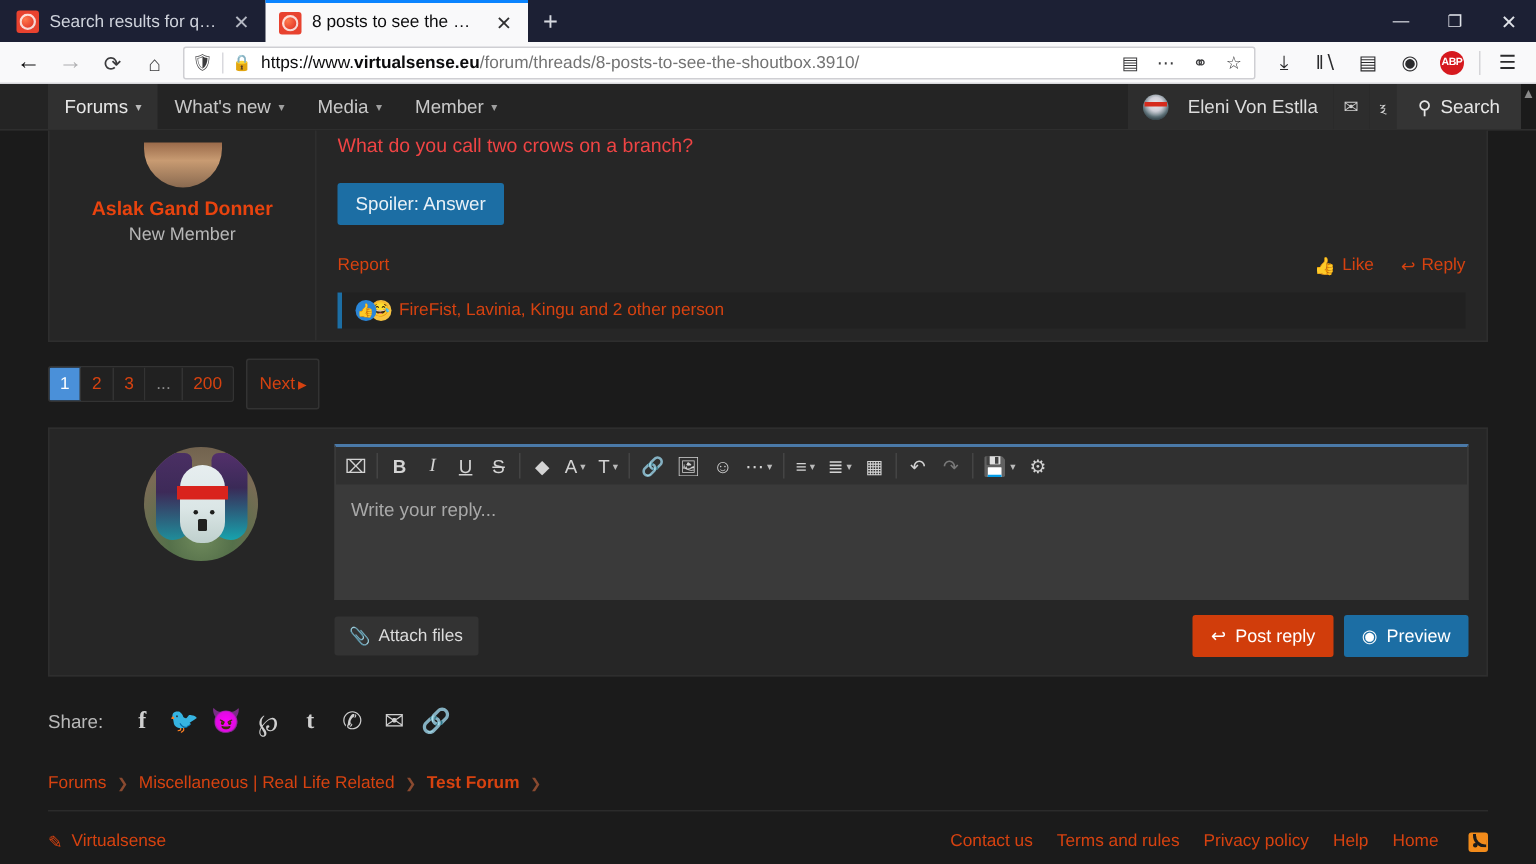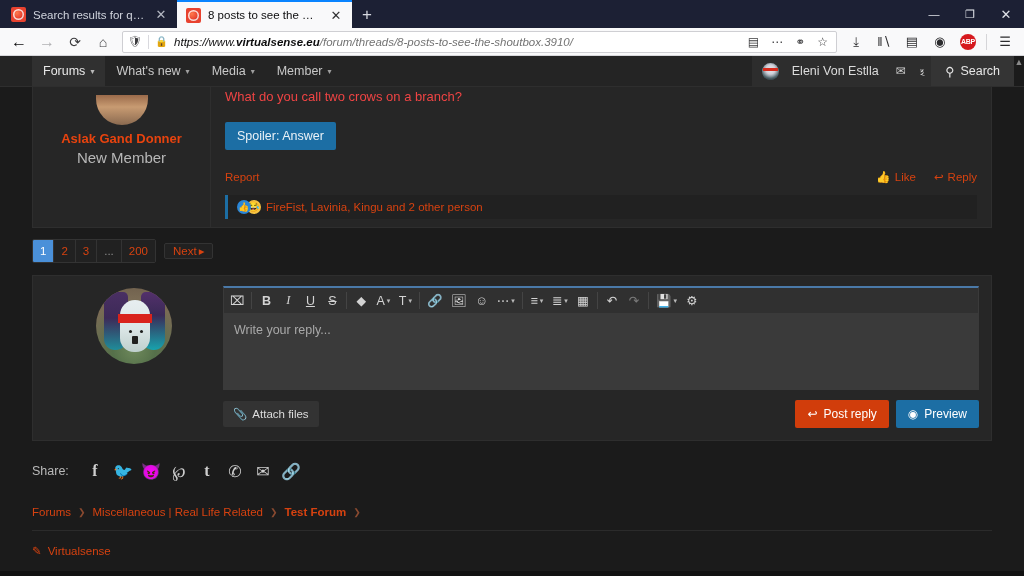--- a/index.html
+++ b/index.html
@@ -70,21 +70,21 @@
   .navbtn.back { color: #0c0c0d; font-size: 16px; }
   .navbtn.fwd { color: #b1b1b3; font-size: 16px; }
   .urlbar {
     flex: 1 1 auto; height: 22px; background: #fff; border: 1px solid #cfcfd3;
     border-radius: 2px; display: flex; align-items: center; gap: 6px;
     padding: 0 5px; margin: 0 4px; font-size: 11.5px; color: #737373;
   }
   .urlbar .shield { color: #3b3b3d; font-size: 11px; }
   .urlbar .divider { width:1px; height:14px; background:#d9d9de; }
   .urlbar .lock { color: #2b2b2d; font-size: 10.5px; }
-  .urlbar .urltext { flex: 1 1 auto; white-space: nowrap; overflow: hidden; font-style: italic; }
+  .urlbar .urltext { flex: 1 1 auto; white-space: nowrap; overflow: hidden; }
   .urlbar .urltext b { color: #0c0c0d; font-weight: 700; }
   .urlbar .urltext .host-pre { color: #0c0c0d; }
   .urlbar .reader, .urlbar .dots, .urlbar .pocket, .urlbar .star {
     color: #3b3b3d; font-size: 12px; padding: 0 3px;
   }
   .toolbar-icons { display: flex; align-items: center; gap: 2px; }
   .ticon {
     width: 26px; height: 24px; display:flex; align-items:center;
     justify-content:center; color:#2b2b2d; font-size: 13px;
   }
@@ -151,21 +151,21 @@
   }
   .post-left .pavatar {
     width: 52px; height: 30px; margin: 0 auto 6px;
     border-radius: 0 0 26px 26px;
     background: linear-gradient(#9a6a4a, #c89b72 40%, #8a6a50 100%);
     overflow: hidden;
   }
   .username {
     color: #e8430e; font-size: 13px; font-weight: 700; margin-bottom: 3px;
   }
-  .usertitle { color: #b7b7b7; font-size: 15px; }
+  .usertitle { color: #b7b7b7; font-size: 12px; }
 
   .post-main { flex: 1 1 auto; padding: 0 14px 8px; position: relative; }
   .post-text {
     color: #ef4444; font-size: 13px; padding-top: 2px; height: 17px;
     overflow: hidden;
   }
   .spoiler-btn {
     display: inline-block; margin-top: 18px; background: #1c6ea4;
     color: #e9f1f7; font-size: 12.5px; padding: 7px 12px; border-radius: 2px;
   }
@@ -193,21 +193,21 @@
   .pagegroup { display: flex; border: 1px solid #333; border-radius: 2px; overflow: hidden; }
   .pagebtn {
     min-width: 19px; height: 22px; padding: 0 7px; display:flex;
     align-items:center; justify-content:center; font-size: 11.5px;
     color: #d64210; background: #212121; border-right: 1px solid #333;
   }
   .pagebtn:last-child { border-right: none; }
   .pagebtn.current { background: #4a90d9; color: #fff; }
   .pagebtn.dots { color: #8d8d8d; }
   .pagenext {
-    display:flex; align-items:center; gap:2px; height: 16px; padding: 0 8px;
+    display:flex; align-items:center; gap:2px; height: 34px; padding: 0 8px;
     border: 1px solid #333; border-radius: 2px; background: #212121;
     color: #d64210; font-size: 11.5px;
   }
 
   
   .editor-wrap {
     display: flex; background: #262626; border: 1px solid #2e2e2e;
     padding: 10px 12px 12px;
   }
   .editor-left { width: 178px; flex: 0 0 178px; padding-top: 2px; display:flex; justify-content:center; }
@@ -584,20 +584,28 @@
         <span class="crumb bold">Test Forum</span>
         <span class="sep">❯</span>
       </div>
 
       <div class="footer-row">
         <div class="footer-brand">
           <span>✎</span>
           <span>Virtualsense</span>
         </div>
         <div class="fspace"></div>
+        <div class="footer-links">
+          <span>Contact us</span>
+          <span>Terms and rules</span>
+          <span>Privacy policy</span>
+          <span>Help</span>
+          <span>Home</span>
+          <span class="rss"></span>
+        </div>
       </div>
 
       <div class="copyright">
         
       </div>
 
     </div>
   </div>
 </div>
 

